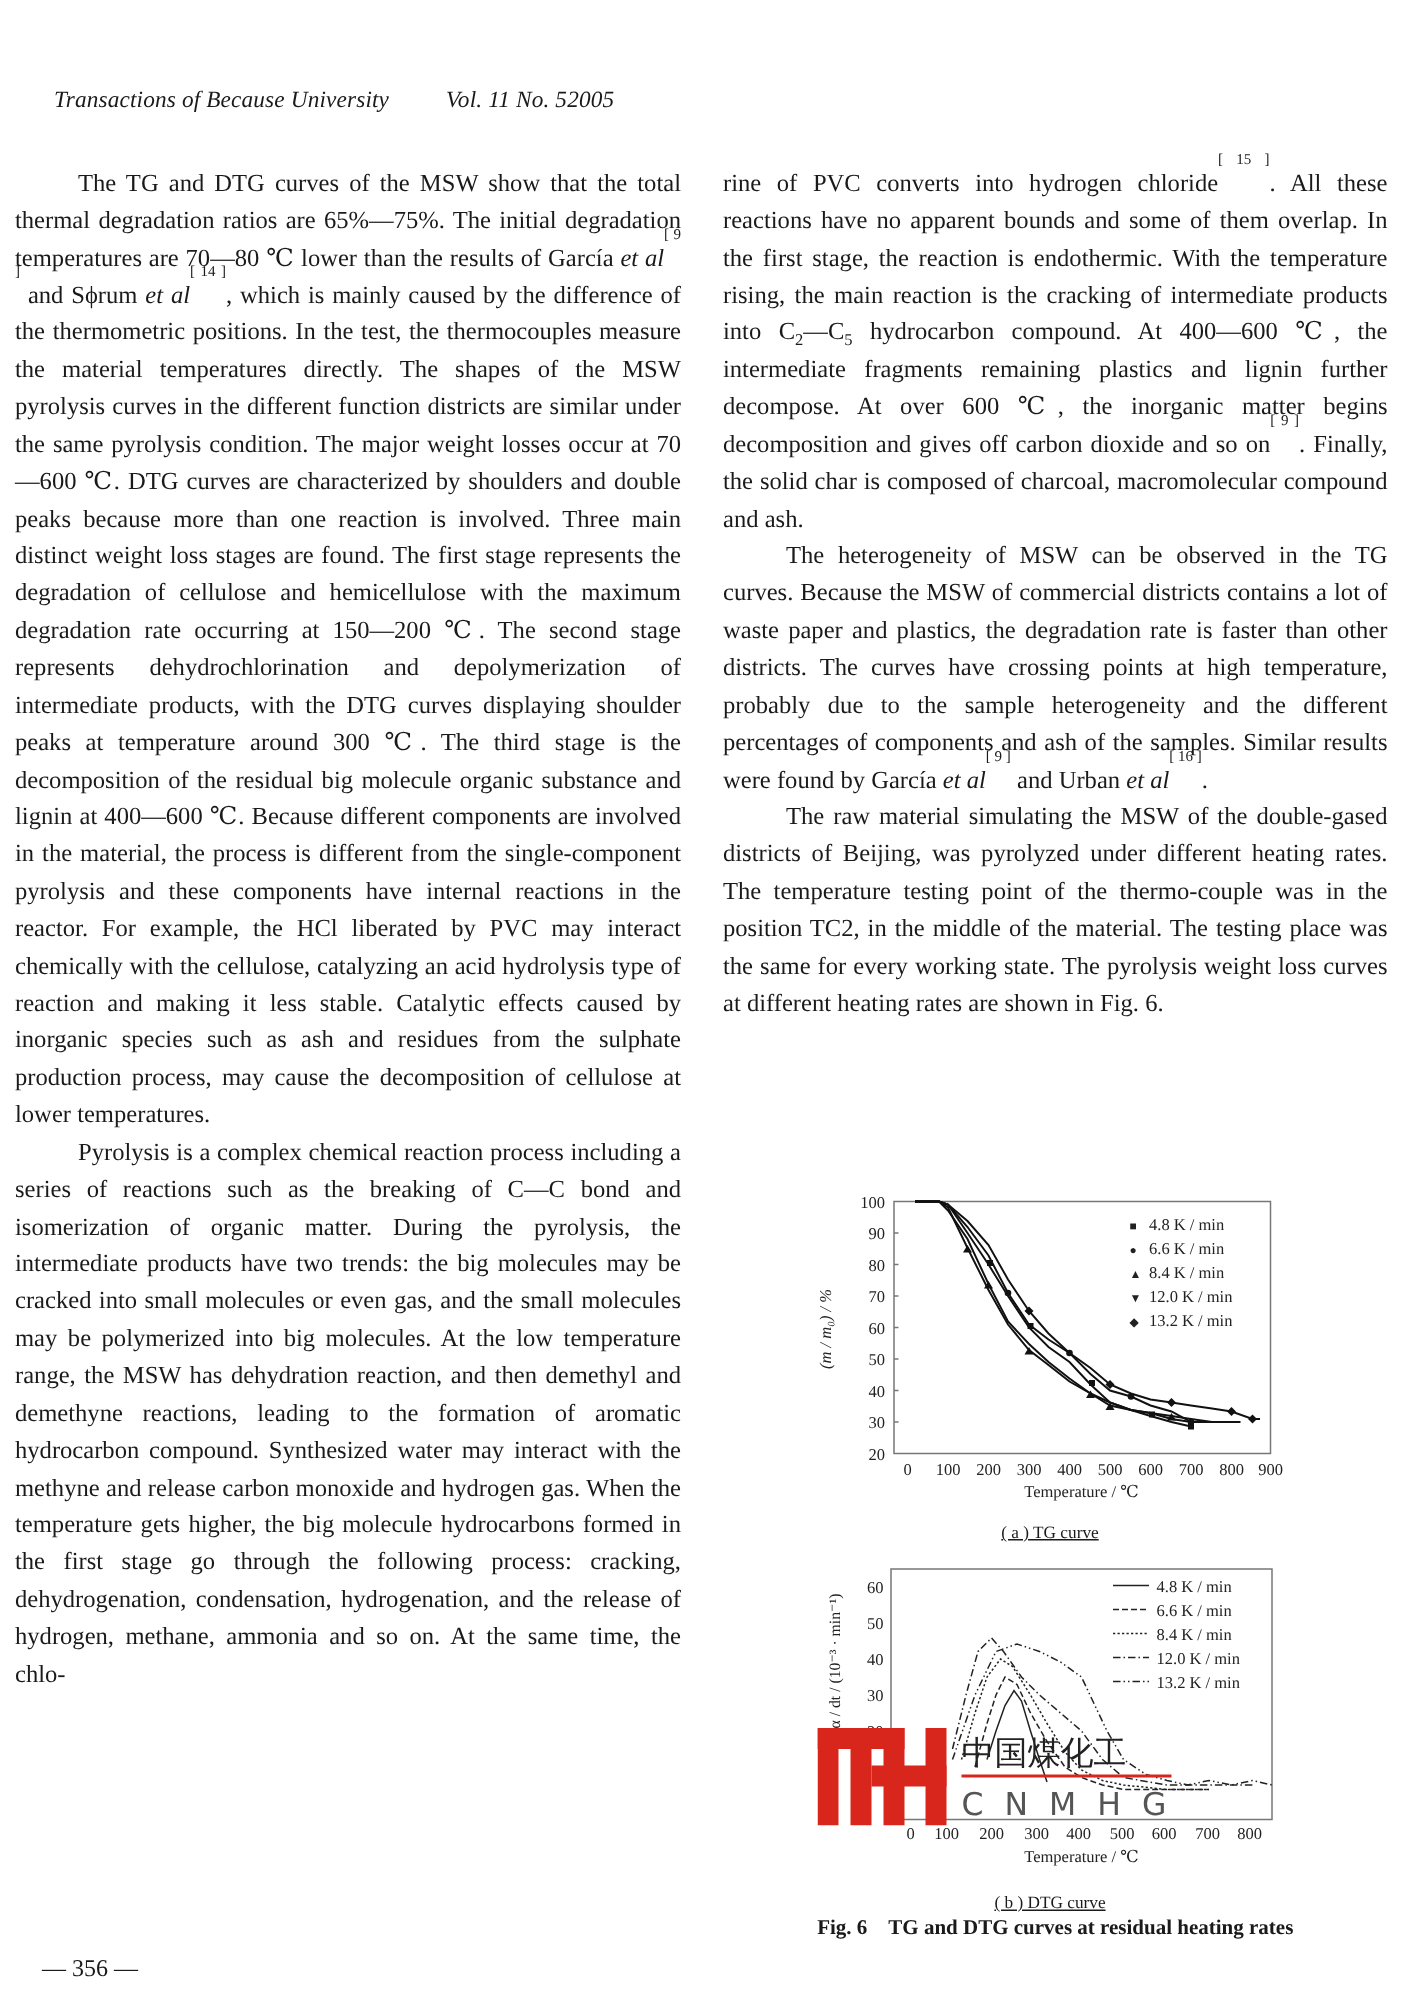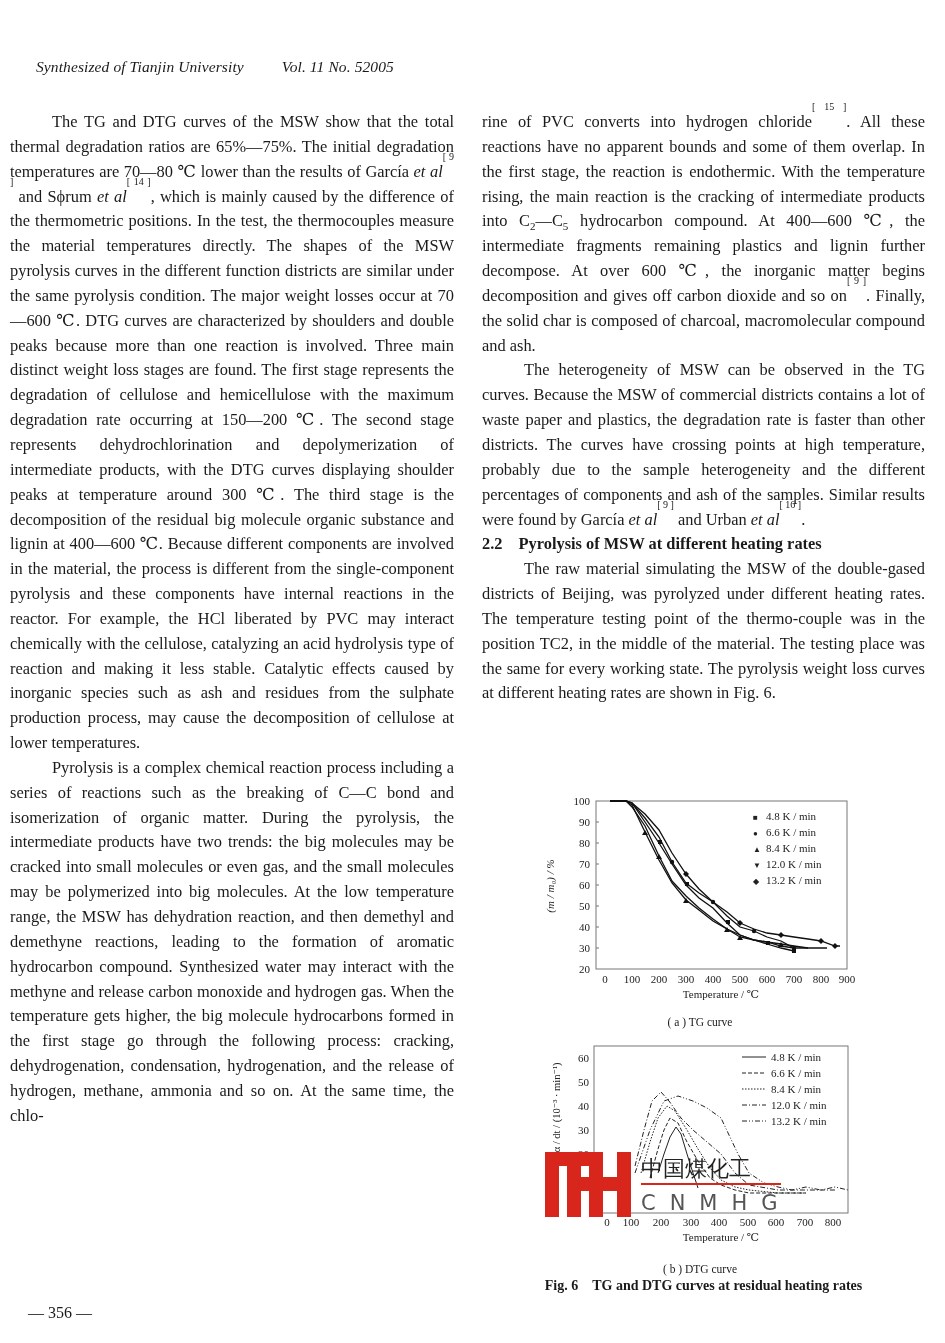--- a/index.html
+++ b/index.html
@@ -16,41 +16,40 @@
   .col p { margin:0; }
   .col p.ind { text-indent:42px; }
   .col p.cont { text-indent:0; }
   sup { font-size:10px; vertical-align:top; position:relative; top:-3px; line-height:0; }
   sub { font-size:11px; line-height:0; }
   .sec { font-weight:bold; font-size:16.4px; line-height:24.85px; }
   .sec .num { margin-right:16px; }
   .pagenum { position:absolute; left:28px; top:1304px; font-size:16px; }
   .fig { position:absolute; }
   .fig svg text { font-family:"Liberation Serif","DejaVu Serif",serif; }
-  .subcap { position:absolute; font-size:11.5px; text-align:center; }
+  .subcap { position:absolute; font-size:11.5px; text-align:center;text-decoration:underline; }
   .figcap { position:absolute; left:482px; width:443px; top:1278px; text-align:center; font-weight:bold; font-size:14px; }
   .figcap .lbl { margin-right:14px; }
   .logo { position:absolute; left:545px; top:1152px; width:240px; height:65px; }
 </style>
 </head>
 <body>
 
 <div class="header">
-  <span>Synthesized of Tianjin University</span><span class="vol">Vol. 11</span><span class="no">No. 5</span><span class="yr">2005</span>
+  <span>Transactions of Because University</span><span class="vol">Vol. 11</span><span class="no">No. 5</span><span class="yr">2005</span>
 </div>
 
 <div class="col left">
   <p class="ind"><span>The TG and DTG curves of the MSW show that the total thermal degradation ratios are 65%—75%. The initial degradation temperatures are 70—80 ℃ lower than the results of García </span><i>et al</i><sup>[ 9 ]</sup><span> and Sϕrum </span><i>et al</i><sup>[ 14 ]</sup><span>, which is mainly caused by the difference of the thermometric positions. In the test, the thermocouples measure the material temperatures directly. The shapes of the MSW pyrolysis curves in the different function districts are similar under the same pyrolysis condition. The major weight losses occur at 70—600 ℃. DTG curves are characterized by shoulders and double peaks because more than one reaction is involved. Three main distinct weight loss stages are found. The first stage represents the degradation of cellulose and hemicellulose with the maximum degradation rate occurring at 150—200 ℃. The second stage represents dehydrochlorination and depolymerization of intermediate products, with the DTG curves displaying shoulder peaks at temperature around 300 ℃. The third stage is the decomposition of the residual big molecule organic substance and lignin at 400—600 ℃. Because different components are involved in the material, the process is different from the single-component pyrolysis and these components have internal reactions in the reactor. For example, the HCl liberated by PVC may interact chemically with the cellulose, catalyzing an acid hydrolysis type of reaction and making it less stable. Catalytic effects caused by inorganic species such as ash and residues from the sulphate production process, may cause the decomposition of cellulose at lower temperatures.</span></p>
   <p class="ind">Pyrolysis is a complex chemical reaction process including a series of reactions such as the breaking of C—C bond and isomerization of organic matter. During the pyrolysis, the intermediate products have two trends: the big molecules may be cracked into small molecules or even gas, and the small molecules may be polymerized into big molecules. At the low temperature range, the MSW has dehydration reaction, and then demethyl and demethyne reactions, leading to the formation of aromatic hydrocarbon compound. Synthesized water may interact with the methyne and release carbon monoxide and hydrogen gas. When the temperature gets higher, the big molecule hydrocarbons formed in the first stage go through the following process: cracking, dehydrogenation, condensation, hydrogenation, and the release of hydrogen, methane, ammonia and so on. At the same time, the chlo-</p>
 </div>
 
 <div class="col right">
   <p class="cont"><span>rine of PVC converts into hydrogen chloride</span><sup>[ 15 ]</sup><span>. All these reactions have no apparent bounds and some of them overlap. In the first stage, the reaction is endothermic. With the temperature rising, the main reaction is the cracking of intermediate products into C</span><sub>2</sub><span>—C</span><sub>5</sub><span> hydrocarbon compound. At 400—600 ℃, the intermediate fragments remaining plastics and lignin further decompose. At over 600 ℃, the inorganic matter begins decomposition and gives off carbon dioxide and so on</span><sup>[ 9 ]</sup><span>. Finally, the solid char is composed of charcoal, macromolecular compound and ash.</span></p>
   <p class="ind"><span>The heterogeneity of MSW can be observed in the TG curves. Because the MSW of commercial districts contains a lot of waste paper and plastics, the degradation rate is faster than other districts. The curves have crossing points at high temperature, probably due to the sample heterogeneity and the different percentages of components and ash of the samples. Similar results were found by García </span><i>et al</i><sup>[ 9 ]</sup><span> and Urban </span><i>et al</i><sup>[ 16 ]</sup><span>.</span></p>
-  <div class="sec"><span class="num">2.2</span><span>Pyrolysis of MSW at different heating rates</span></div>
   <p class="ind">The raw material simulating the MSW of the double-gased districts of Beijing, was pyrolyzed under different heating rates. The temperature testing point of the thermo-couple was in the position TC2, in the middle of the material. The testing place was the same for every working state. The pyrolysis weight loss curves at different heating rates are shown in Fig. 6.</p>
 </div>
 
 <div class="fig" style="left:530px; top:790px; width:340px; height:225px;">
   <svg width="340" height="225" viewBox="0 0 340 225">
     <rect x="66" y="11" width="251" height="168" fill="none" stroke="#777" stroke-width="1"></rect>
     <g font-size="11" fill="#222" text-anchor="end">
       <text x="60" y="15">100</text>
       <text x="60" y="36">90</text>
       <text x="60" y="57">80</text>

